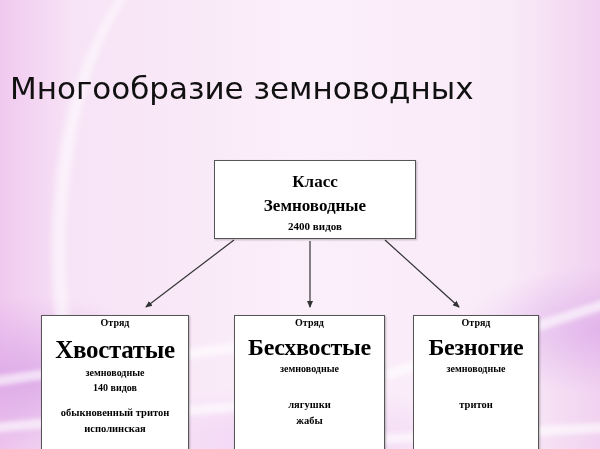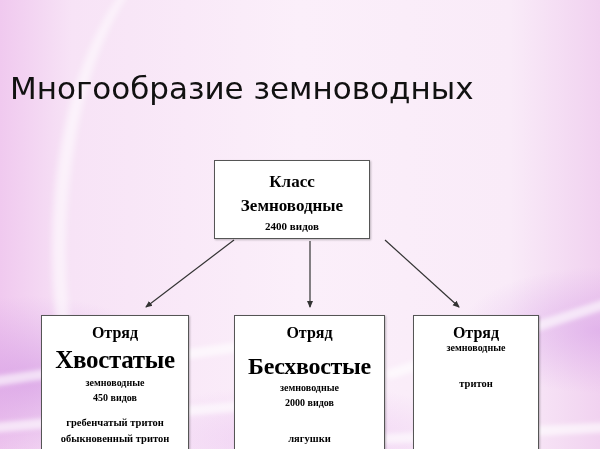--- a/index.html
+++ b/index.html
@@ -34,30 +34,30 @@
     .title {
       position: absolute; left: 0; width: 600px; top: 70px;
       font-family: "DejaVu Sans", sans-serif;
       font-size: 31px; color: #111; letter-spacing: 0px; padding-left: 10px;
     }
     .box {
       position: absolute; background: #fff; border: 1px solid #555;
       box-sizing: border-box; text-align: center; color: #000; font-weight: bold;
       box-shadow: 1px 1px 2px rgba(0,0,0,0.25);
     }
-    .box-top { left: 214px; top: 160px; width: 156px; height: 79px; padding-top: 10px; }
+    .box-top { left: 214px; top: 160px; width: 202px; height: 79px; padding-top: 10px; }
     .box-top .l1 { font-size: 17px; line-height: 22px; }
     .box-top .l2 { font-size: 17px; line-height: 26px; }
     .box-top .l3 { font-size: 11px; line-height: 14px; }
 
     .box-left { left: 41px; top: 315px; width: 148px; height: 175px; }
     .box-mid { left: 234px; top: 315px; width: 151px; height: 180px; }
     .box-right { left: 413px; top: 315px; width: 126px; height: 165px; }
-    .order-label { font-size: 16px; margin-top: 10px; line-height: 14px; }
-    .order-name { font-size: 24px; line-height: 28px; margin-top: 12px; letter-spacing: -0.3px; }
+    .order-label { font-size: 10px; line-height: 14px; }
+    .order-name { font-size: 24px; line-height: 28px; margin-top: 3px; letter-spacing: -0.3px; }
     .box-left .order-name { font-size: 25px; margin-top: 5px; line-height: 30px; }
     .order-sub { font-size: 10px; line-height: 15px; }
     .examples { font-size: 10.5px; line-height: 16px; }
     .box-left .examples { margin-top: 10px; }
     .box-mid .examples, .box-right .examples { margin-top: 21px; }
 
     svg.arrows { position: absolute; left: 0; top: 0; }
   </style>
 </head>
 <body>
@@ -86,40 +86,39 @@
 <div class="box box-top">
   <div class="l1">Класс</div>
   <div class="l2">Земноводные</div>
   <div class="l3">2400 видов</div>
 </div>
 
 <div class="box box-left">
   <div class="order-label">Отряд</div>
   <div class="order-name">Хвостатые</div>
   <div class="order-sub">земноводные</div>
-  <div class="order-sub">450 видов</div>
+  <div class="order-sub">140 видов</div>
   <div class="examples">
-    <div>гребенчатый тритон</div>
     <div>обыкновенный тритон</div>
     <div>исполинская</div>
 
   </div>
 </div>
 
 <div class="box box-mid">
   <div class="order-label">Отряд</div>
   <div class="order-name">Бесхвостые</div>
   <div class="order-sub">земноводные</div>
-  <div class="order-sub">2000 видов</div>
   <div class="examples">
     <div>лягушки</div>
     <div>жабы</div>
 
   </div>
 </div>
 
 <div class="box box-right">
   <div class="order-label">Отряд</div>
+  <div class="order-name">Безногие</div>
   <div class="order-sub">земноводные</div>
   <div class="examples">
     <div>тритон</div>
   </div>
 </div>
 
 </body></html>

